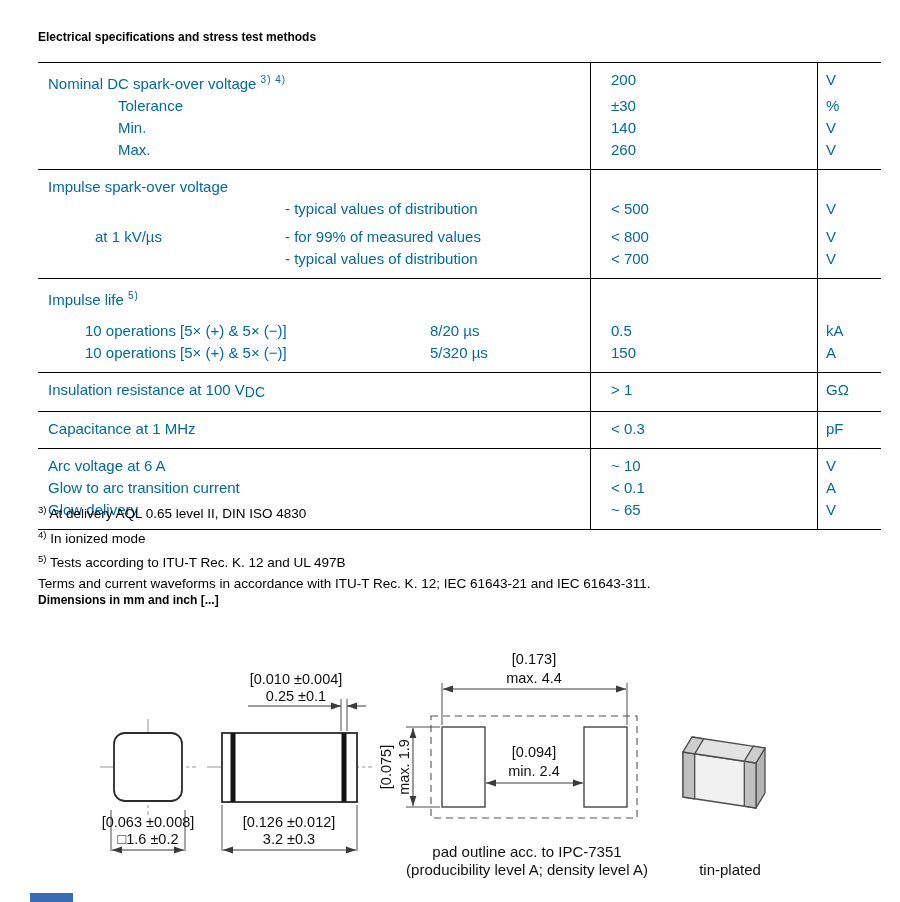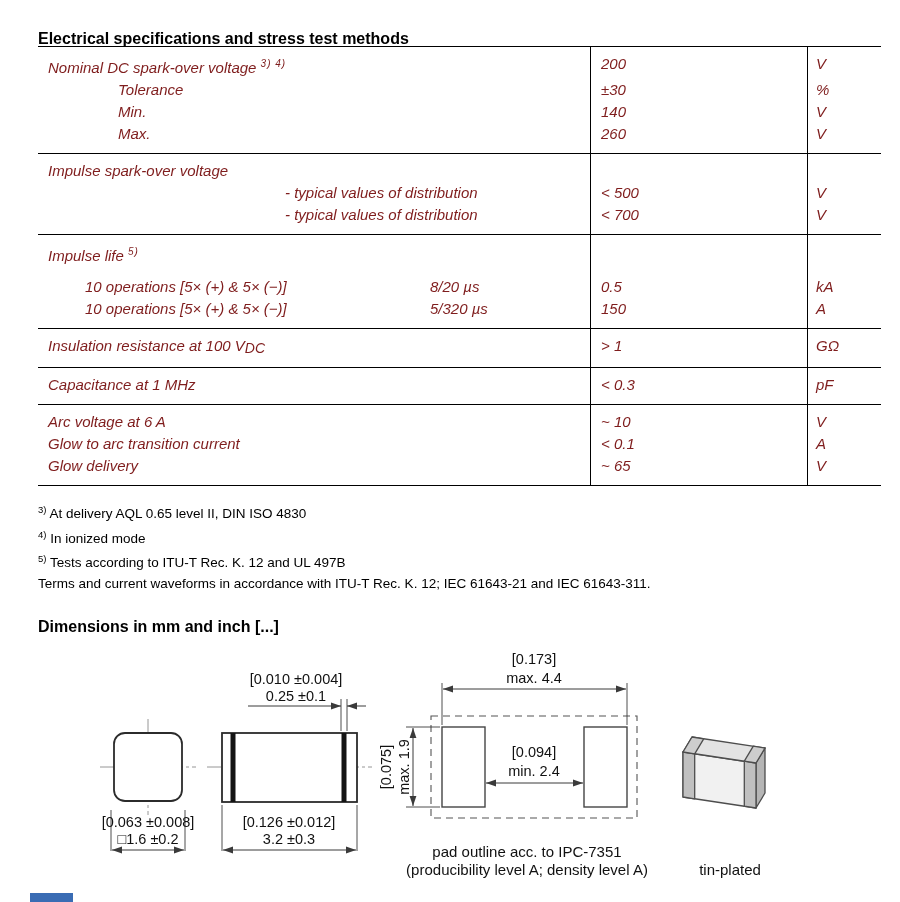--- a/index.html
+++ b/index.html
@@ -1,29 +1,29 @@
 <!DOCTYPE html>
 <html><head>
 <meta charset="utf-8">
 <style>
   html,body { margin:0; padding:0; }
   body {
     width:900px; height:902px; background:#ffffff; position:relative;
     font-family:"Liberation Sans", sans-serif; color:#111;
     overflow:hidden;
   }
-  .h1 { position:absolute; left:38px; font-size:16px; font-weight:bold; color:#000; }
+  .h1 { position:absolute; left:38px; font-size:12px; font-weight:bold; color:#000; }
   .h1a { top:30px; }
-  .h1b { top:618px; }
-
-  table.spec { position:absolute; left:38px; top:46px; width:843px;
-    border-collapse:collapse; table-layout:fixed; font-size:15px; color:#7f1d1d;font-style:italic; }
+  .h1b { top:593px; }
+
+  table.spec { position:absolute; left:38px; top:62px; width:843px;
+    border-collapse:collapse; table-layout:fixed; font-size:15px; color:#0369a1; }
   table.spec td { line-height:22px; padding:0; vertical-align:top; }
   table.spec td.c1 { width:542px; padding-left:10px; }
-  table.spec td.c2 { width:206px; border-left:1px solid #000; padding-left:10px; }
+  table.spec td.c2 { width:206px; border-left:1px solid #000; padding-left:20px; }
   table.spec td.c3 { border-left:1px solid #000; padding-left:8px; }
   tr.b-top td { border-top:1px solid #000; }
   tr.b-bottom td { border-bottom:1px solid #000; }
   tr.pt td { padding-top:6px; }
   tr.pb td { padding-bottom:8px; }
   tr.gap td { padding-top:6px; }
   tr.gap2 td { padding-top:9px; }
   .ind1 { padding-left:70px; }
   .sc1 { display:inline-block; width:237px; padding-left:47px; box-sizing:border-box; }
   .sv1 { display:inline-block; width:382px; padding-left:37px; box-sizing:border-box; }
@@ -78,20 +78,25 @@
   <tr class="b-top pt">
     <td class="c1">Impulse spark-over voltage</td>
     <td class="c2"></td>
     <td class="c3"></td>
   </tr>
   <tr>
     <td class="c1"><span class="sc1"></span><span>- typical values of distribution</span></td>
     <td class="c2">&lt; 500</td>
     <td class="c3">V</td>
   </tr>
+  <tr class="gap">
+    <td class="c1"><span class="sc1">at 1 kV/µs</span><span>- for 99% of measured values</span></td>
+    <td class="c2">&lt; 800</td>
+    <td class="c3">V</td>
+  </tr>
   <tr class="pb">
     <td class="c1"><span class="sc1"></span><span>- typical values of distribution</span></td>
     <td class="c2">&lt; 700</td>
     <td class="c3">V</td>
   </tr>
 
   <tr class="b-top pt">
     <td class="c1"><span>Impulse life</span> <sup class="fnref">5)</sup></td>
     <td class="c2"></td>
     <td class="c3"></td>

